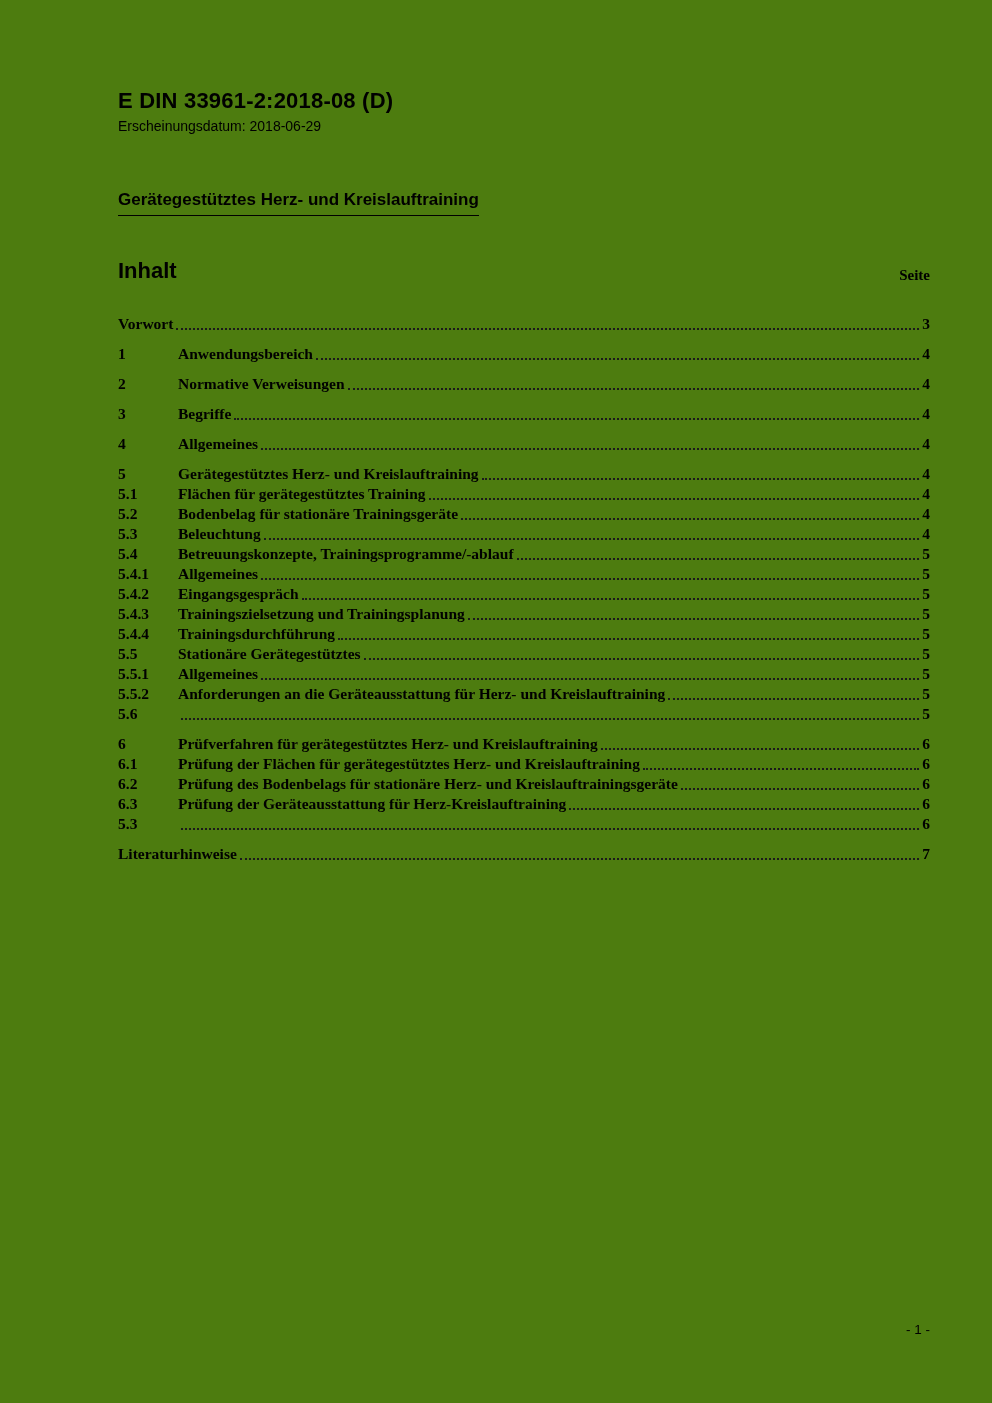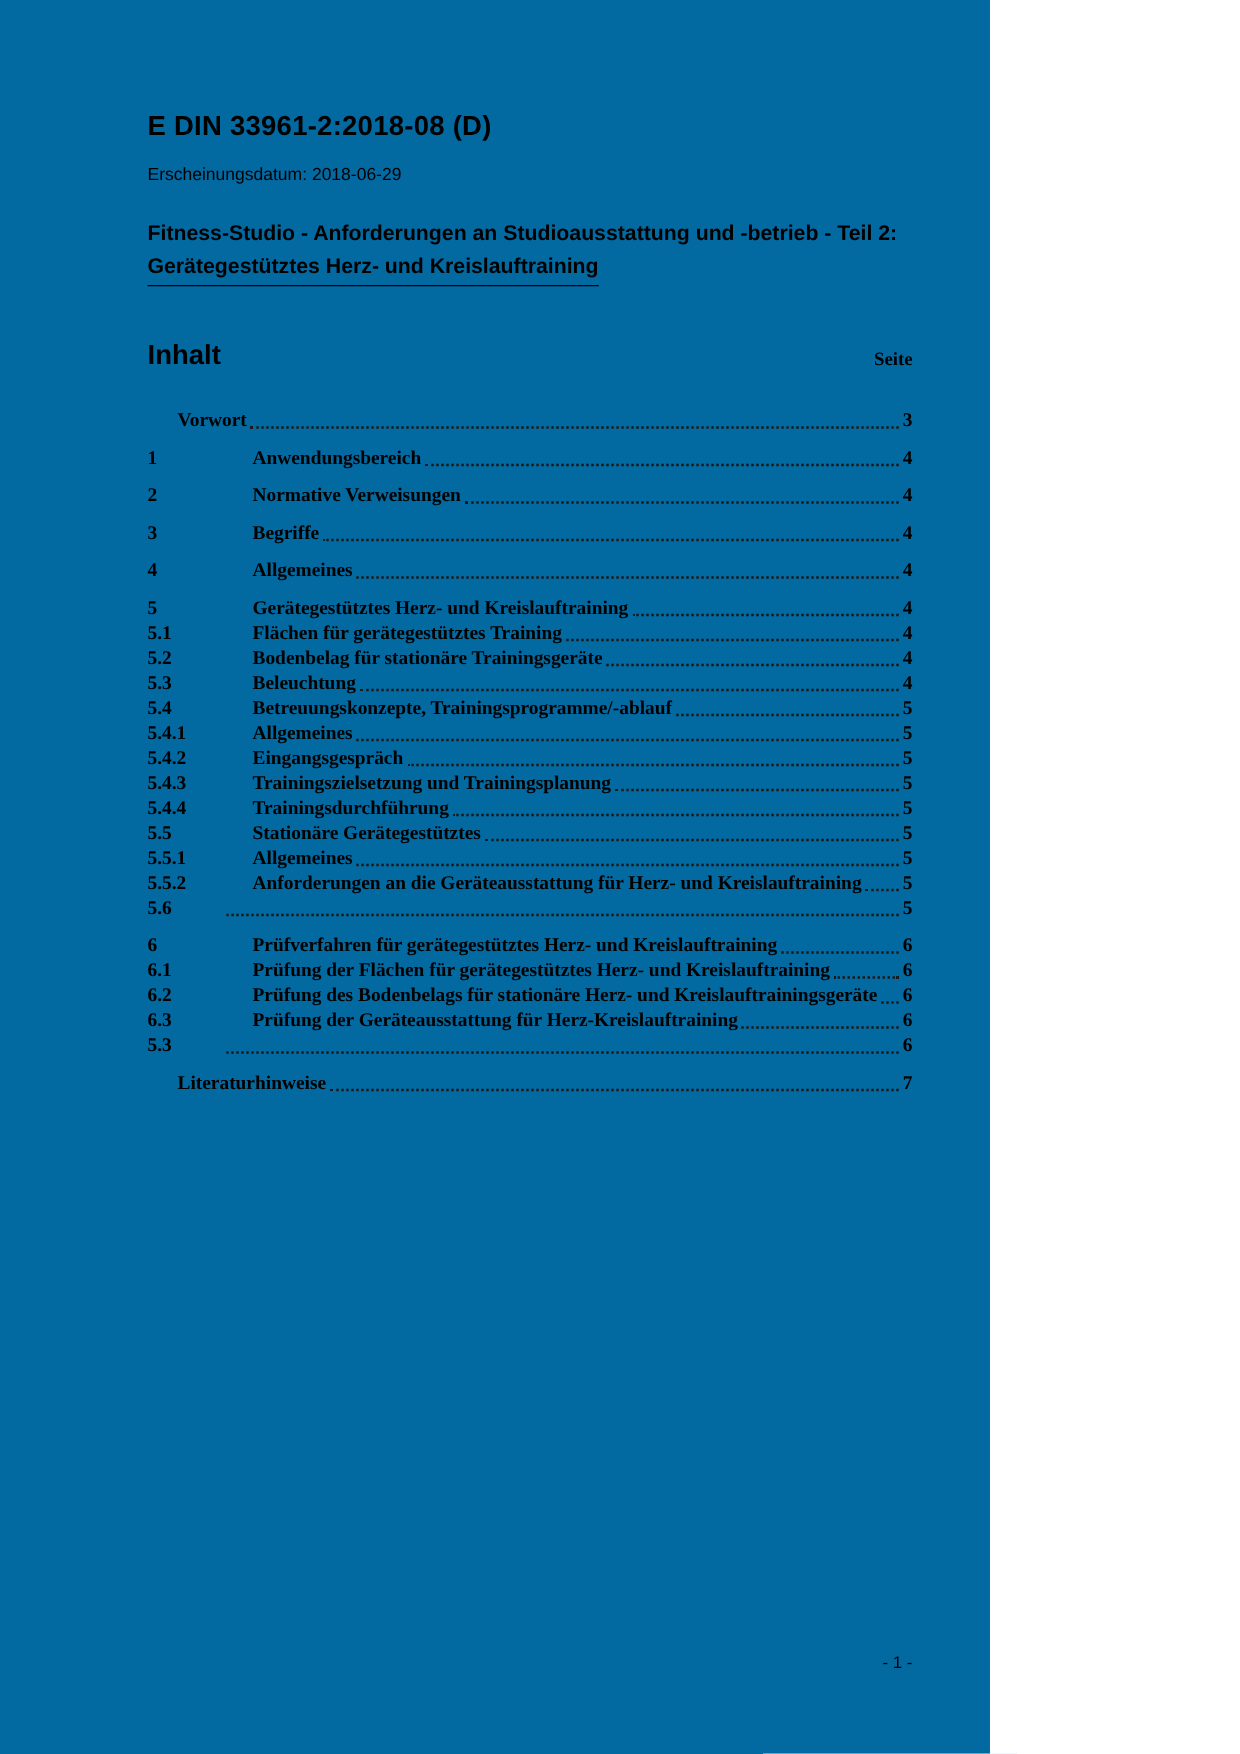--- a/index.html
+++ b/index.html
@@ -2,40 +2,40 @@
 <html><head>
 <meta charset="utf-8">
 <style>
   html, body {
     margin: 0;
     padding: 0;
     background: #ffffff;
   }
   .page {
     position: relative;
-    width: 792px;
+    width: 992px;
     height: 1403px;
-    background: #0369a1;
+    background: #4d7c0f;
     color: #000000;
     font-family: "Liberation Sans", sans-serif;
     overflow: hidden;
   }
   .content {
     padding: 88px 62px 0 118px;
   }
   .doc-code {
     font-size: 22px;
     font-weight: bold;
     line-height: 25px;
     letter-spacing: 0.2px;
   }
   .doc-date {
     font-size: 14px;
     line-height: 17px;
-    margin-top: 18px;
+    margin-top: 5px;
   }
   .doc-title {
     font-size: 17px;
     font-weight: bold;
     line-height: 26px;
     margin-top: 26px;
   }
   .underlined {
     display: inline-block;
     border-bottom: 1.4px solid #000;
@@ -69,21 +69,20 @@
     line-height: 20px;
   }
   .toc-row.spaced {
     margin-top: 10px;
   }
   .toc-num {
     flex: 0 0 60px;
   }
   .toc-title {
     white-space: nowrap;
-    margin-left: 24px;
   }
   .toc-dots {
     flex: 1 1 auto;
     min-width: 6px;
     border-bottom: 2px dotted #1a1a1a;
     margin: 0 3px 4px 3px;
   }
   .toc-page {
     flex: 0 0 auto;
   }
@@ -99,21 +98,21 @@
 <body>
 
 <div class="page">
   <div class="content">
 
     <div class="doc-code">E DIN 33961-2:2018-08 (D)</div>
 
     <div class="doc-date">Erscheinungsdatum: 2018-06-29</div>
 
     <div class="doc-title">
-      <span>Fitness-Studio - Anforderungen an Studioausstattung und -betrieb - Teil 2:</span><br>
+      <br>
       <span class="underlined">Gerätegestütztes Herz- und Kreislauftraining</span>
     </div>
 
     <div class="toc-header">
       <div class="toc-heading">Inhalt</div>
       <div class="page-col-label">Seite</div>
     </div>
 
     <div class="toc">
   <div class="toc-row no-num">

